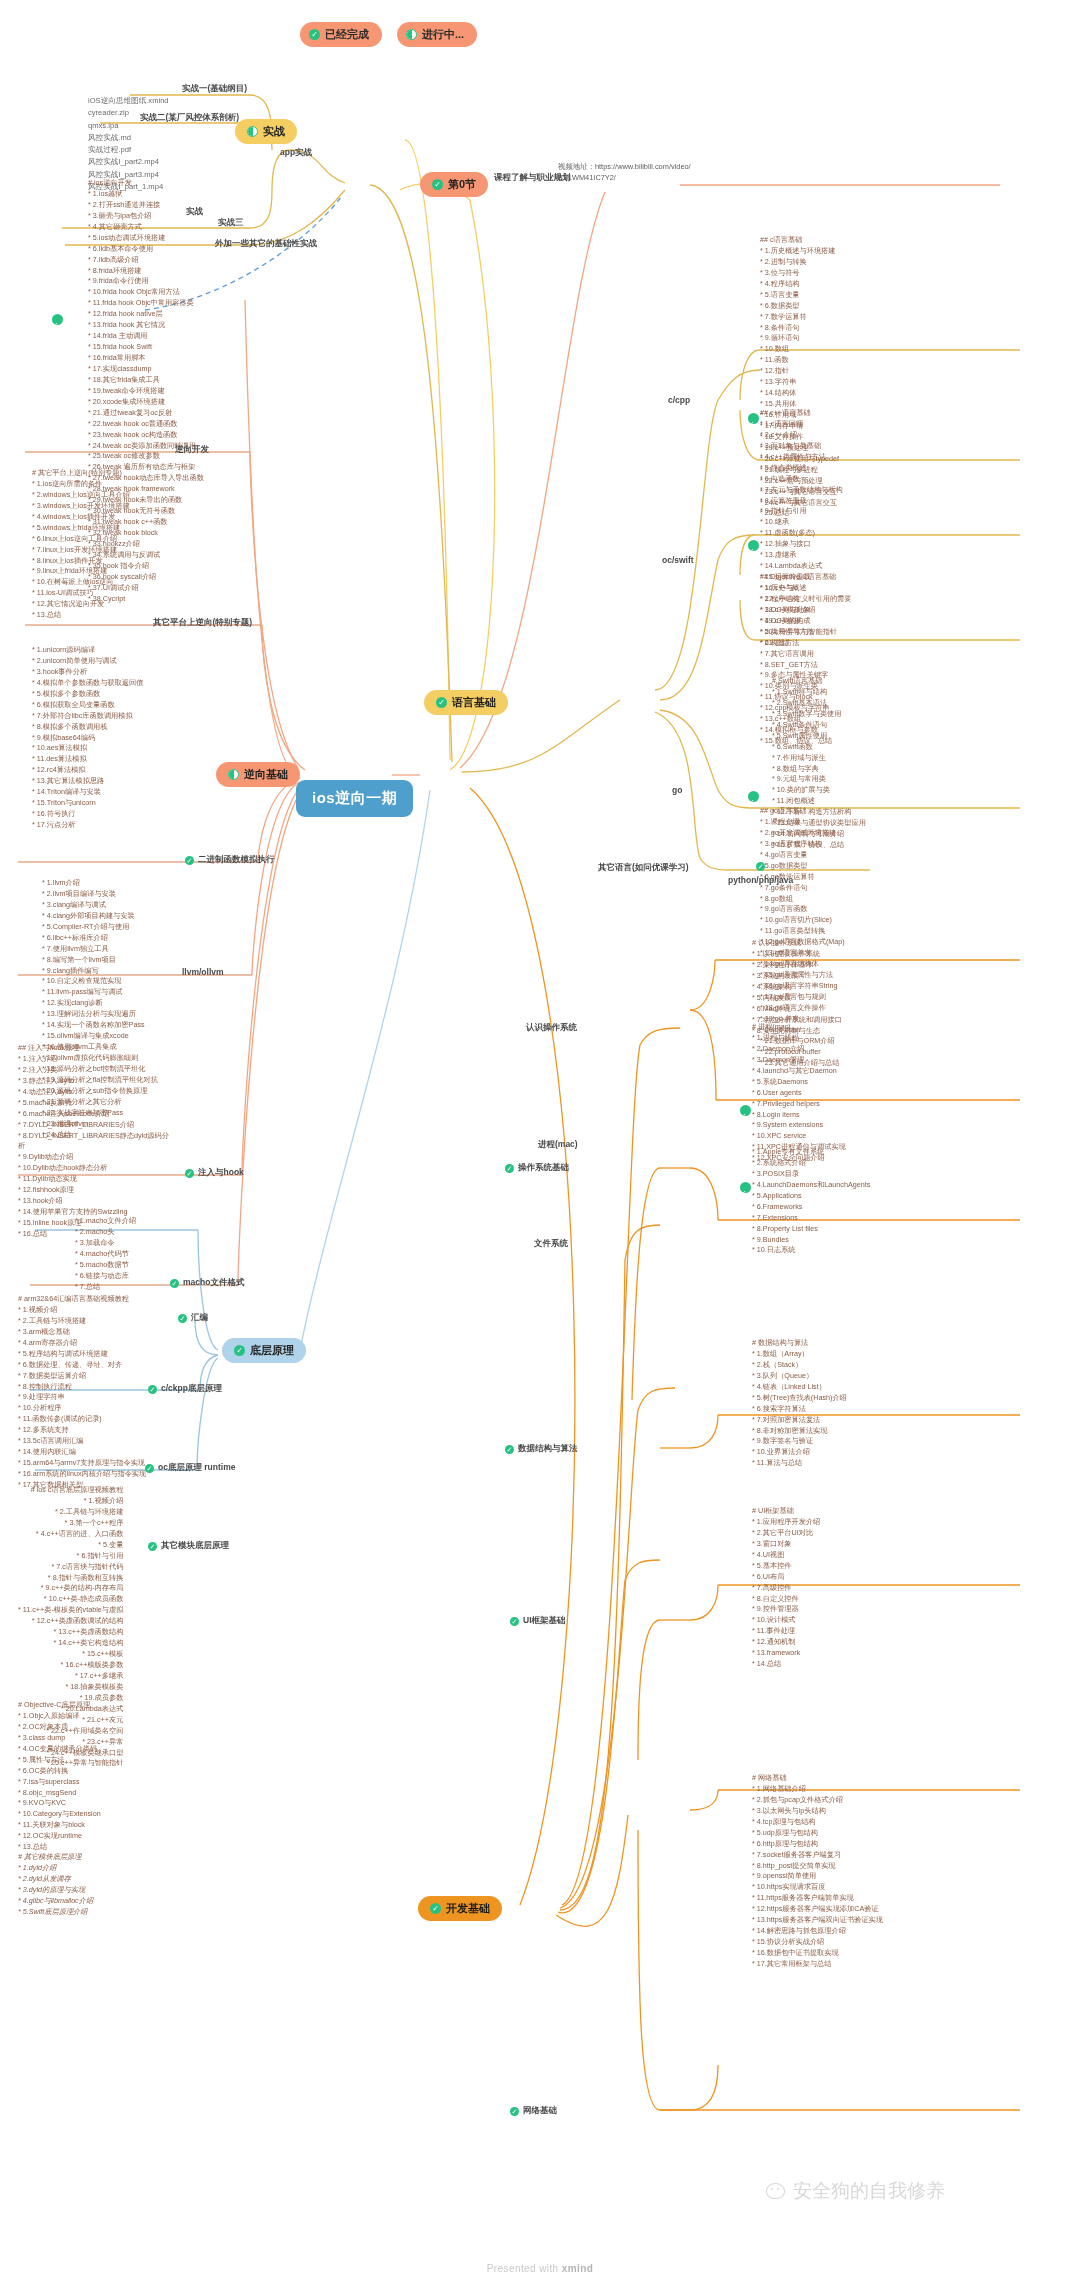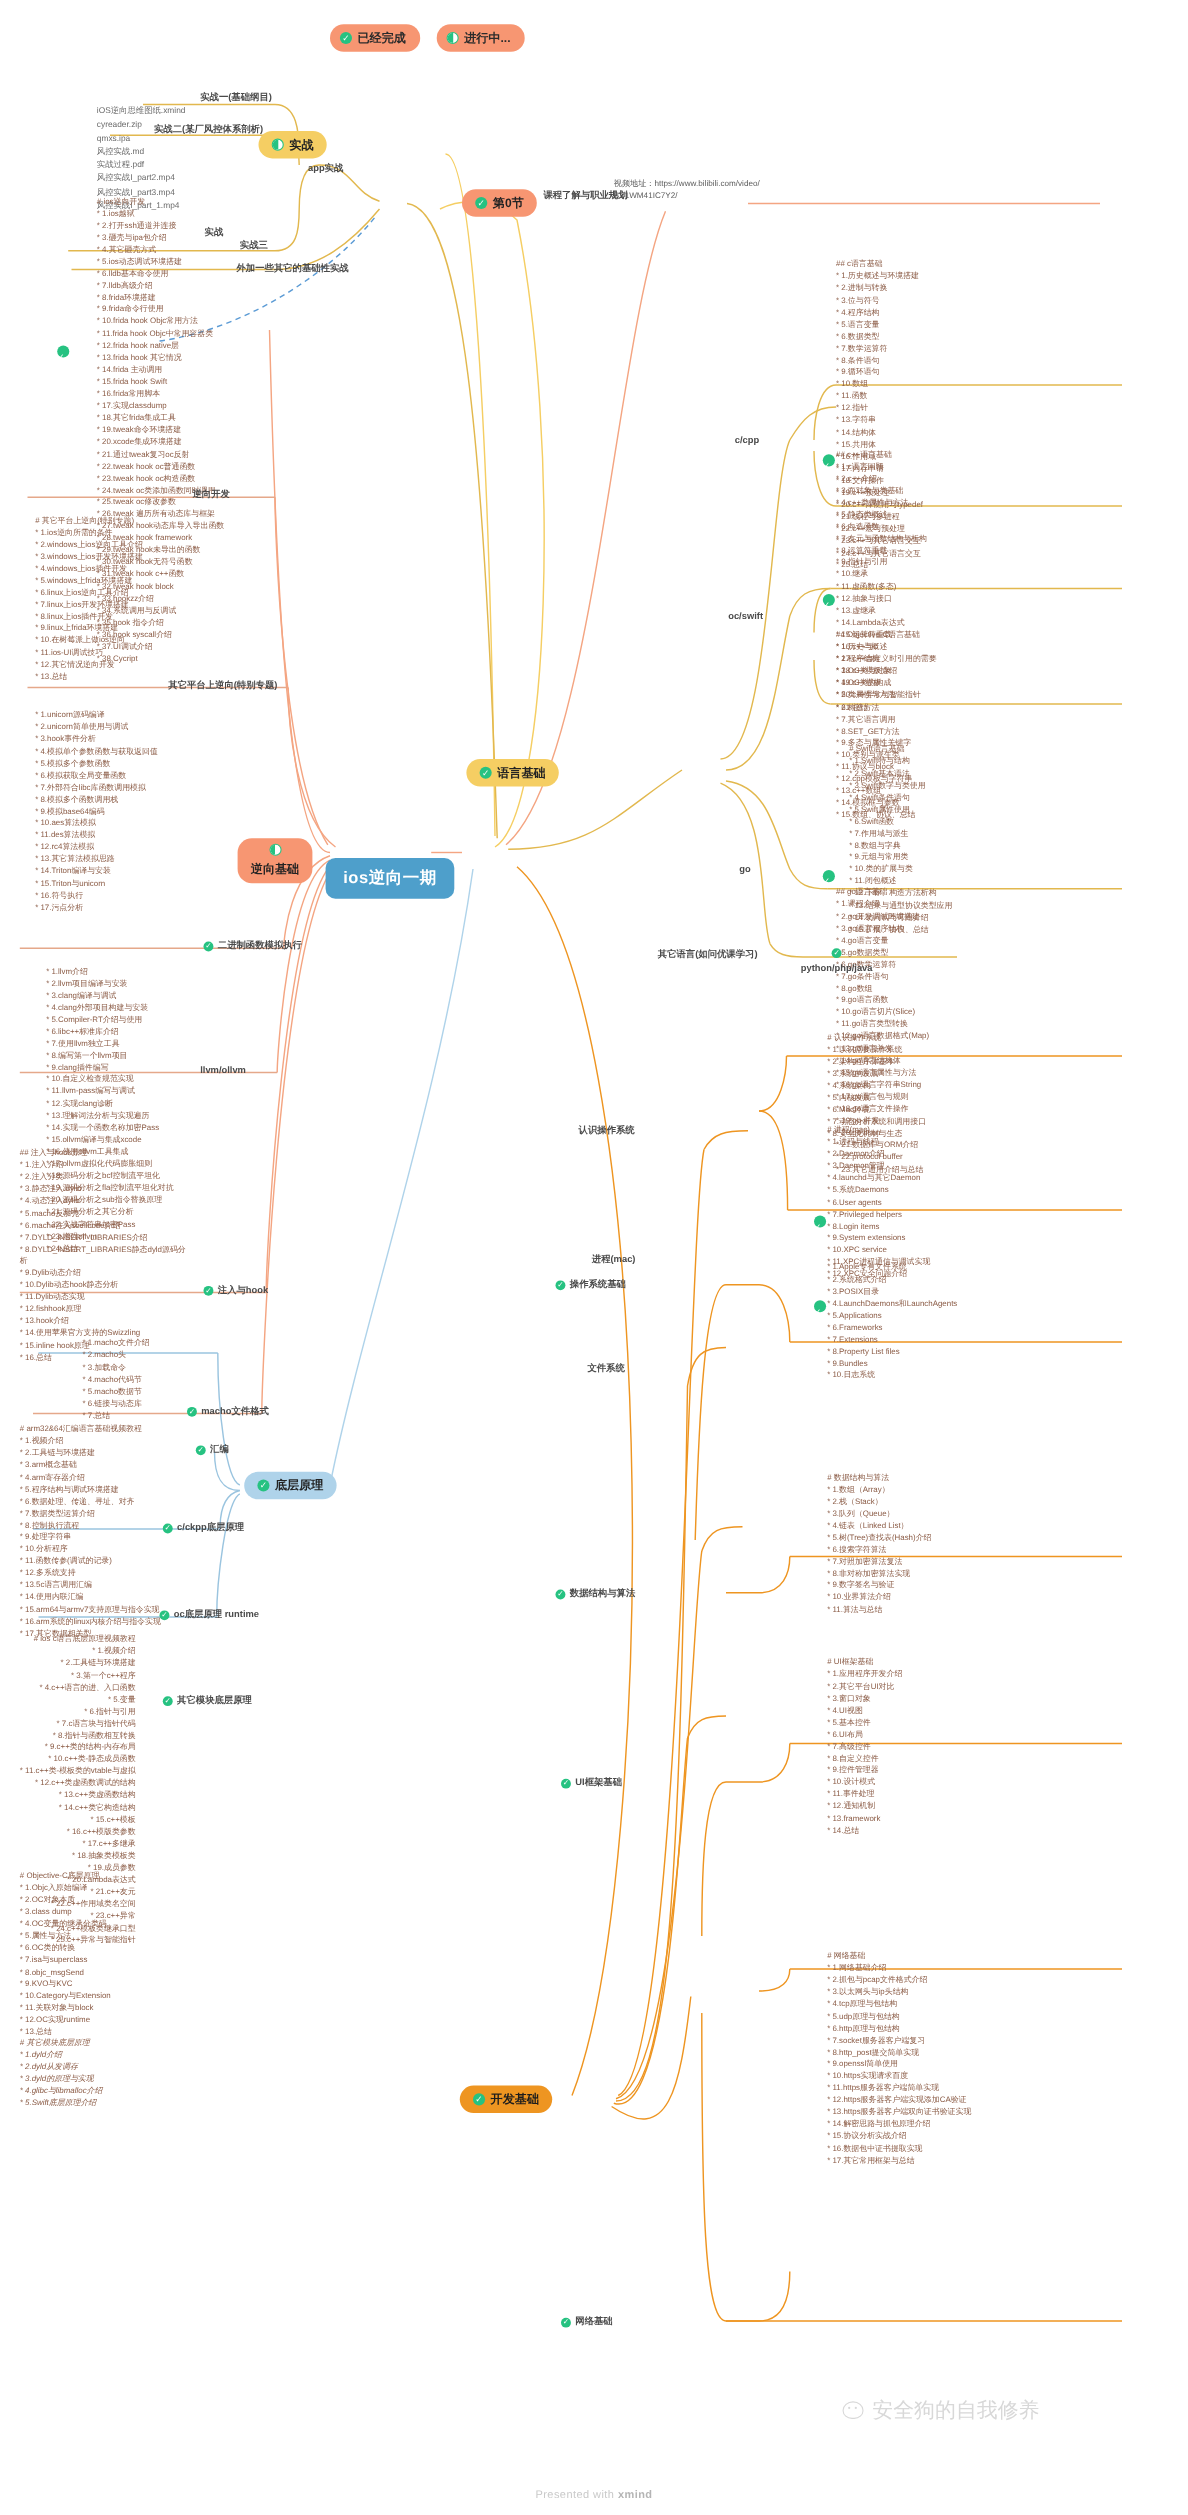--- a/index.html
+++ b/index.html
@@ -290,21 +290,21 @@
   <div class="node orange" style="left:420px; top:172px;">
     <span class="dot done"></span>
     <span>第0节</span>
   </div>
 
   <div class="node yellow" style="left:424px; top:690px;">
     <span class="dot done"></span>
     <span>语言基础</span>
   </div>
 
-  <div class="node orange" style="left:216px; top:762px;flex-direction:column;">
+  <div class="node orange" style="left:216px; top:762px;">
     <span class="dot progress"></span>
     <span>逆向基础</span>
   </div>
 
   <div class="node blue" style="left:222px; top:1338px;">
     <span class="dot done"></span>
     <span>底层原理</span>
   </div>
 
   <div class="node darkorange" style="left:418px; top:1896px;">

